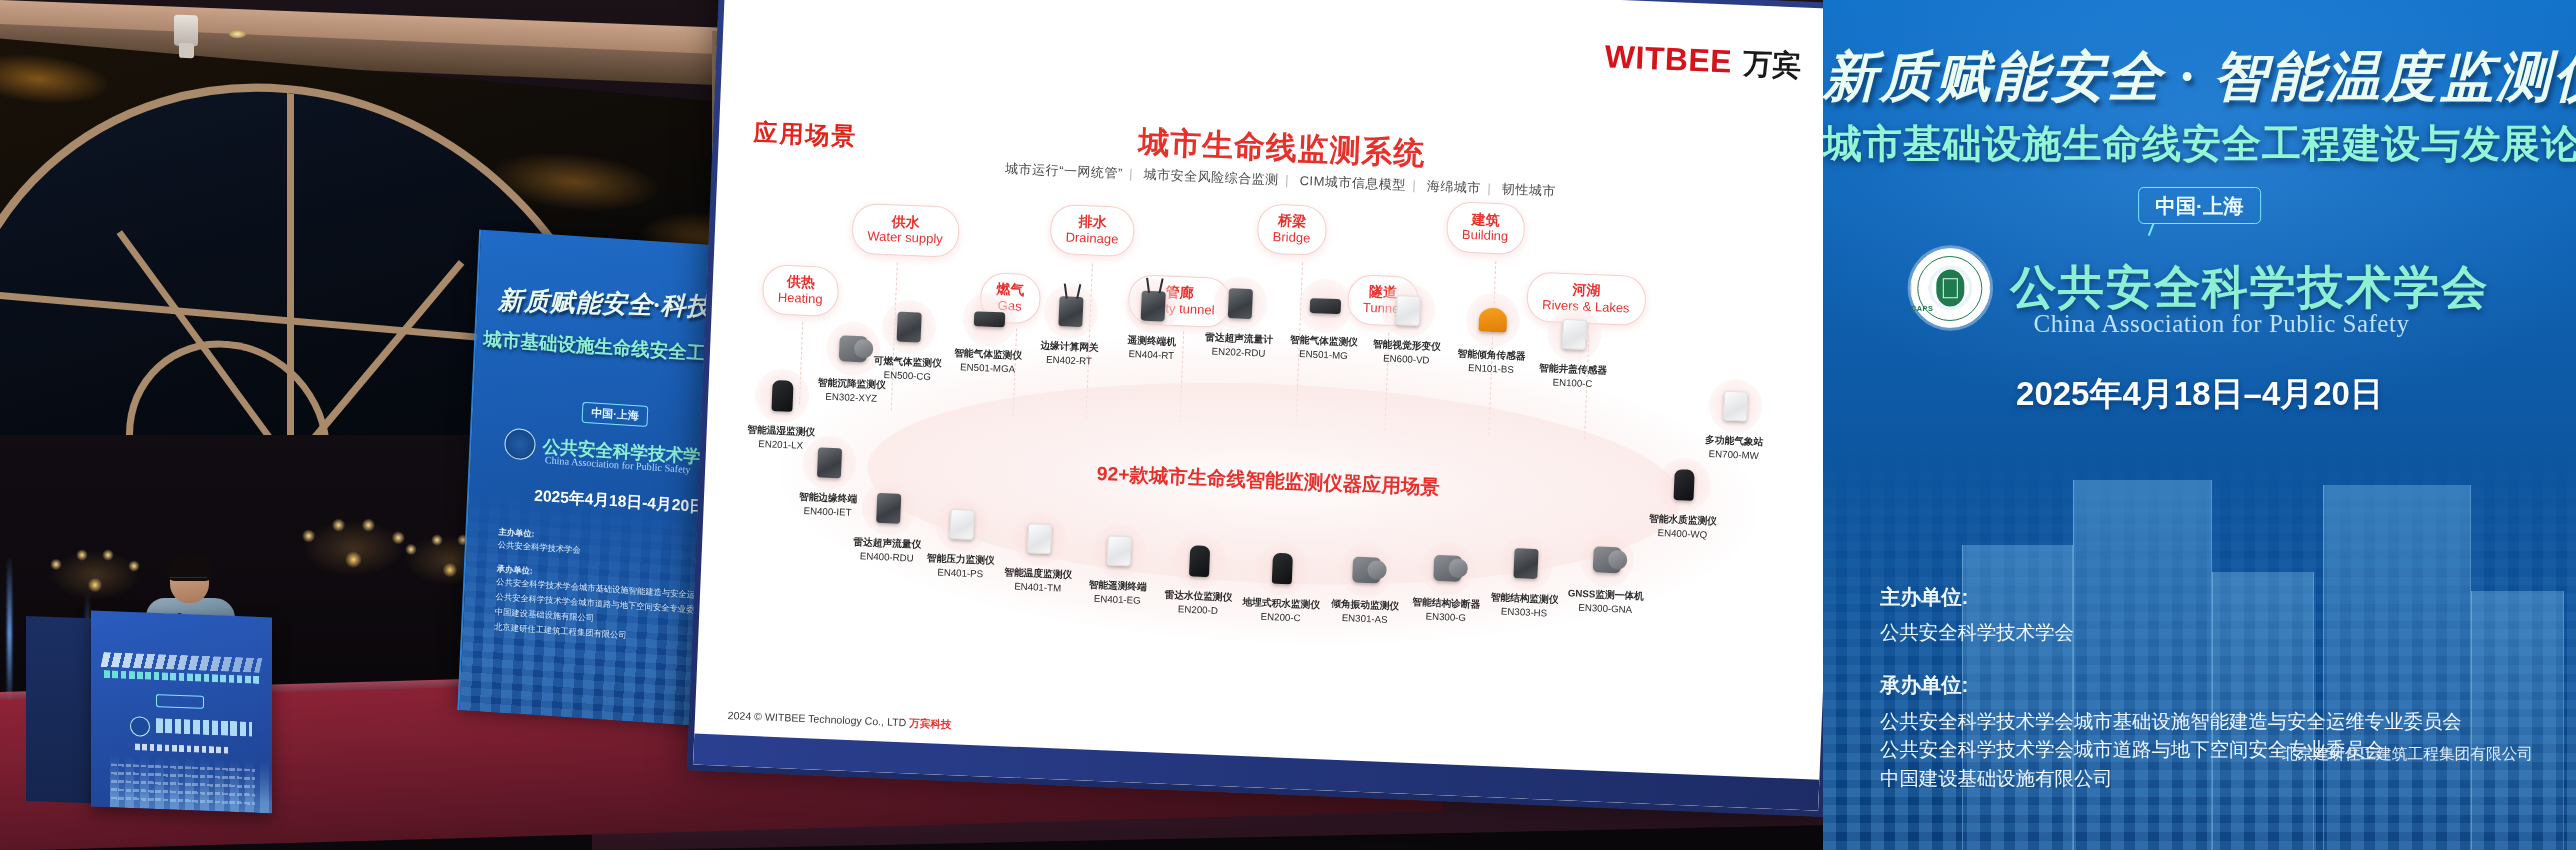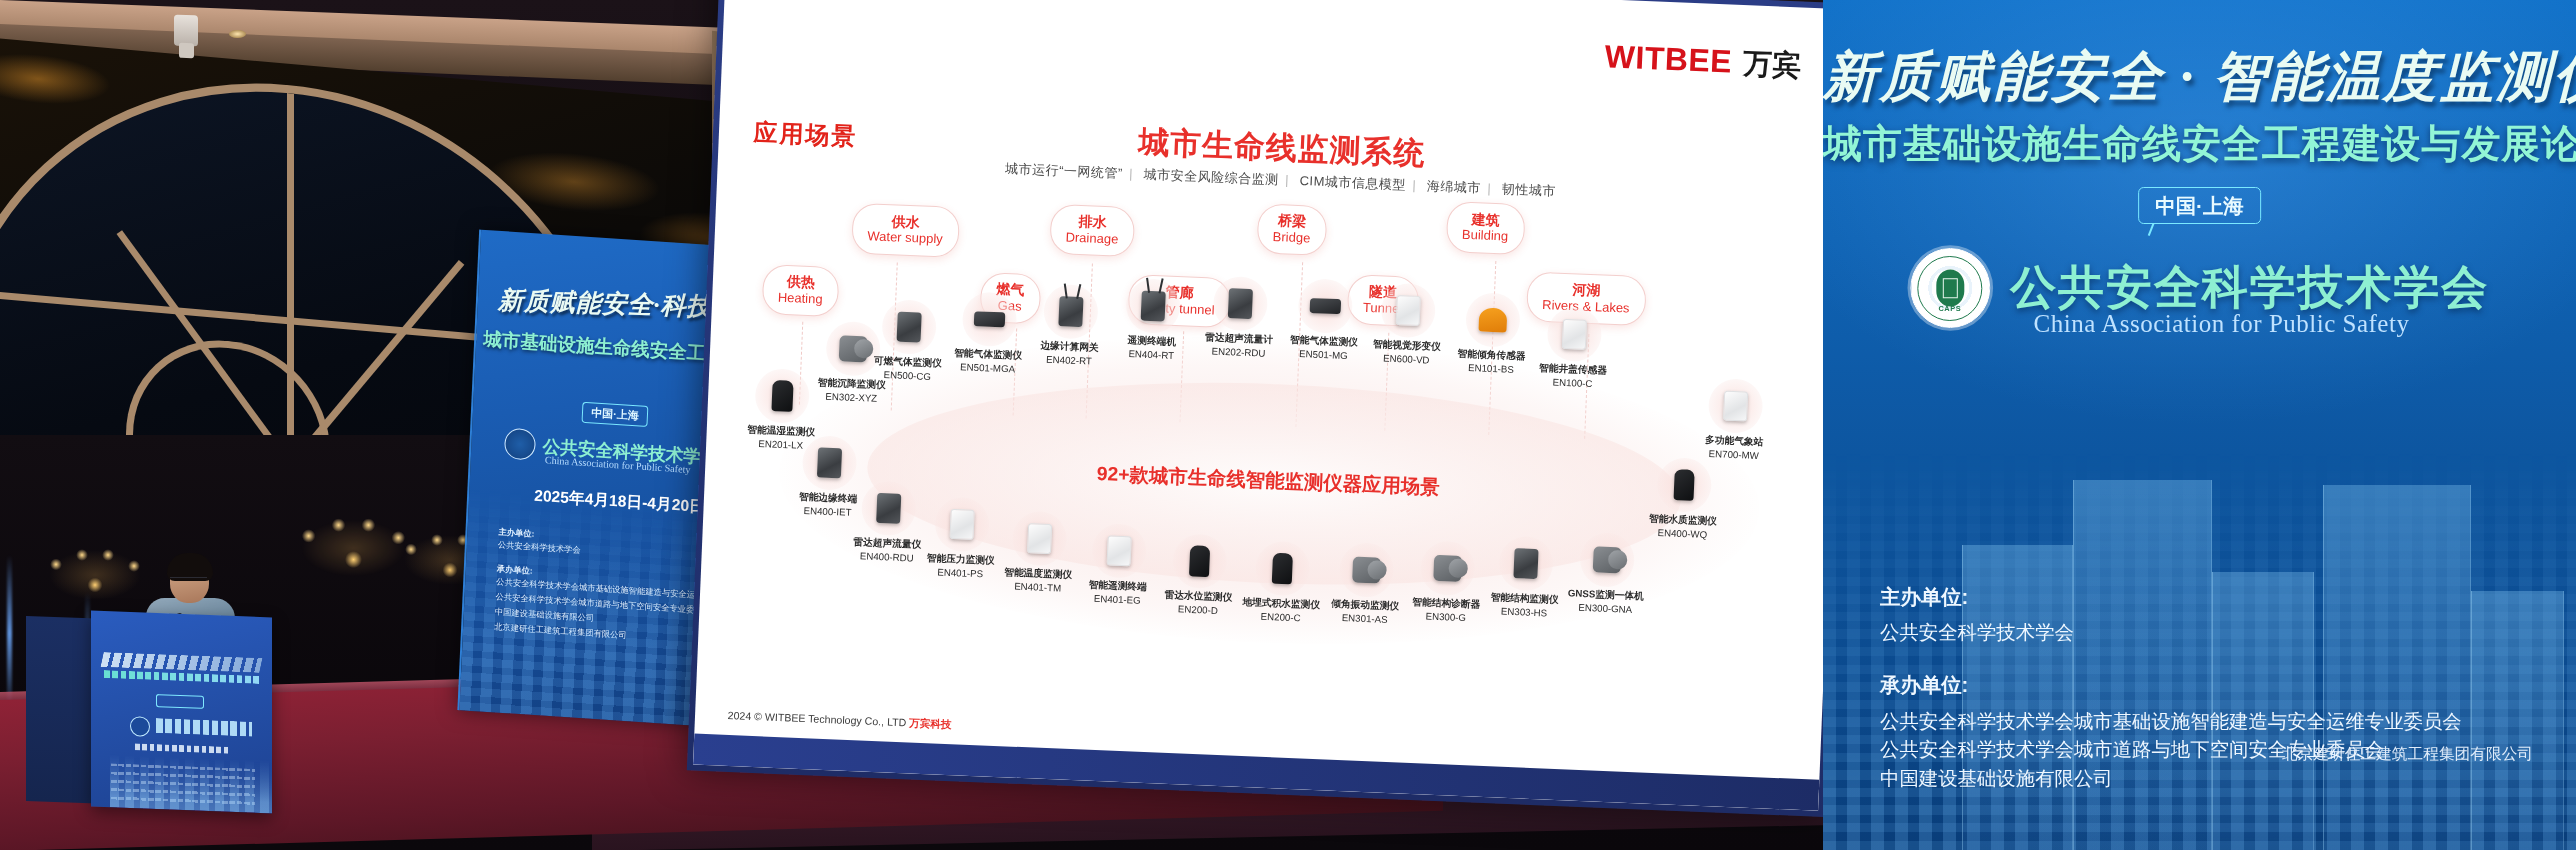--- a/index.html
+++ b/index.html
@@ -387,21 +387,21 @@
     width:80px; height:80px; border-radius:50%;
     background: radial-gradient(circle at 50% 50%, #ffffff 0 34%, #e9f3fb 34% 40%, #ffffff 40% 100%);
     border:1.9px solid #ffffff; position:relative; flex:none;
     box-shadow: 0 0 0 2.8px rgba(255,255,255,.35);
   }
   .rb-seal .ring { position:absolute; inset:6.5px; border-radius:50%; border:1.9px solid #1f7a4d; }
   .rb-seal .egg  { position:absolute; left:50%; top:50%; transform:translate(-50%,-50%);
     width:28px; height:37px; border-radius:50%/42%; background:#1f7a4d; }
   .rb-seal .egg::after{ content:""; position:absolute; left:50%; top:50%; transform:translate(-50%,-50%);
     width:13px; height:18.5px; border:1.9px solid #e9f7ef; }
-  .rb-seal .caps { position:absolute; left:0; right:0; bottom:14px; text-align:center;
+  .rb-seal .caps { position:absolute; left:0; right:0; bottom:14px; 
     font-size:7.4px; font-weight:bold; color:#1f7a4d; letter-spacing:0.5px; }
   .rb-org { font-size:46px; font-weight:bold; color:#8ef0d2; letter-spacing:1.9px; white-space:nowrap;
     text-shadow: 0 2.8px 6.5px rgba(0,30,70,.55); }
   .rb-orgen {
     position:absolute; left:50%; top:310px; transform:translateX(-50%);
     font-family:"Liberation Serif","DejaVu Serif",serif;
     font-size:25px; color:#bfe2ff; white-space:nowrap; letter-spacing:0.5px;
     margin-left:22px;
   }
   .rb-date {
@@ -766,20 +766,21 @@
 
     <div class="rb-orgrow">
       <div class="rb-seal">
         <div class="ring"></div>
         <div class="egg"></div>
         <div class="caps">CAPS</div>
       </div>
       <div class="rb-org">公共安全科学技术学会</div>
     </div>
     <div class="rb-orgen">China Association for Public Safety</div>
+    <div class="rb-date">2025年4月18日–4月20日</div>
 
     <div class="rb-hosts">
       <div class="lbl">主办单位:</div>
       <div class="val">公共安全科学技术学会</div>
       <div class="gap"></div>
       <div class="lbl">承办单位:</div>
       <div class="val">公共安全科学技术学会城市基础设施智能建造与安全运维专业委员会</div>
       <div class="val">公共安全科学技术学会城市道路与地下空间安全专业委员会</div>
       <div class="val">中国建设基础设施有限公司</div>
     </div>

